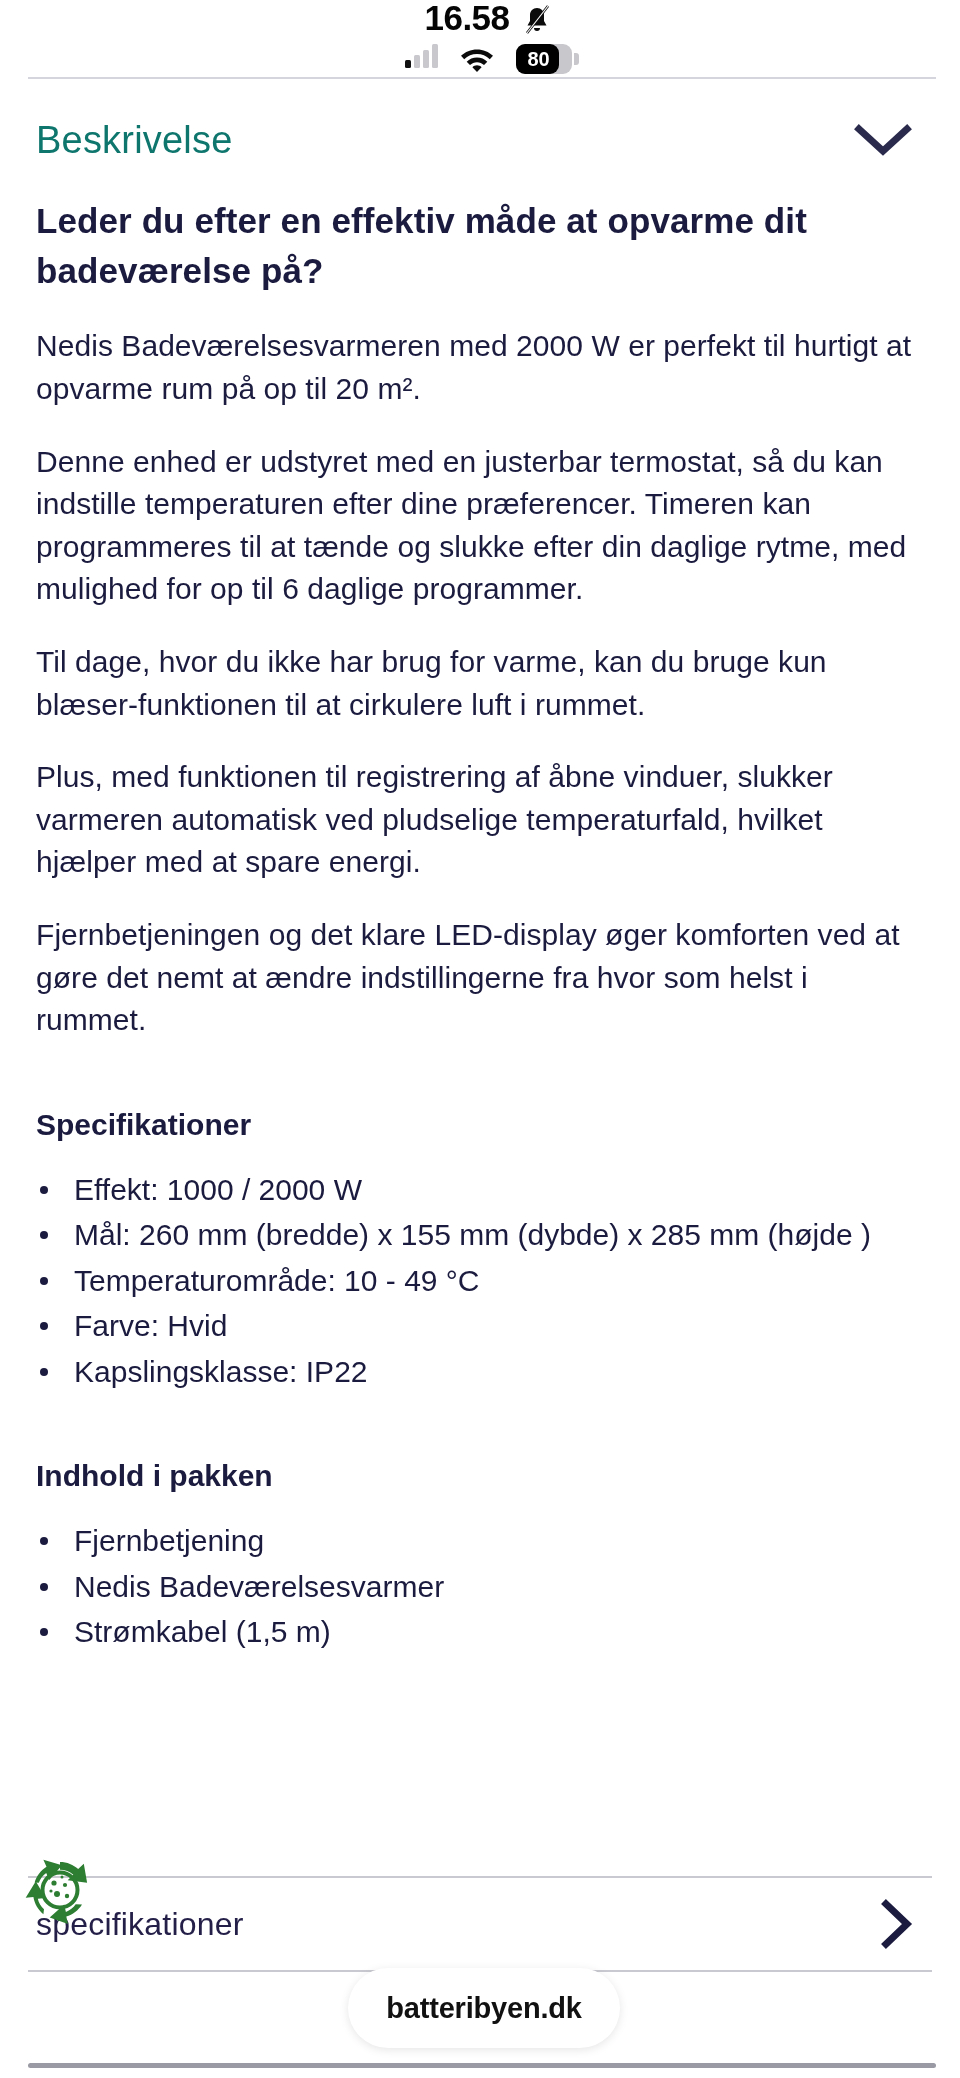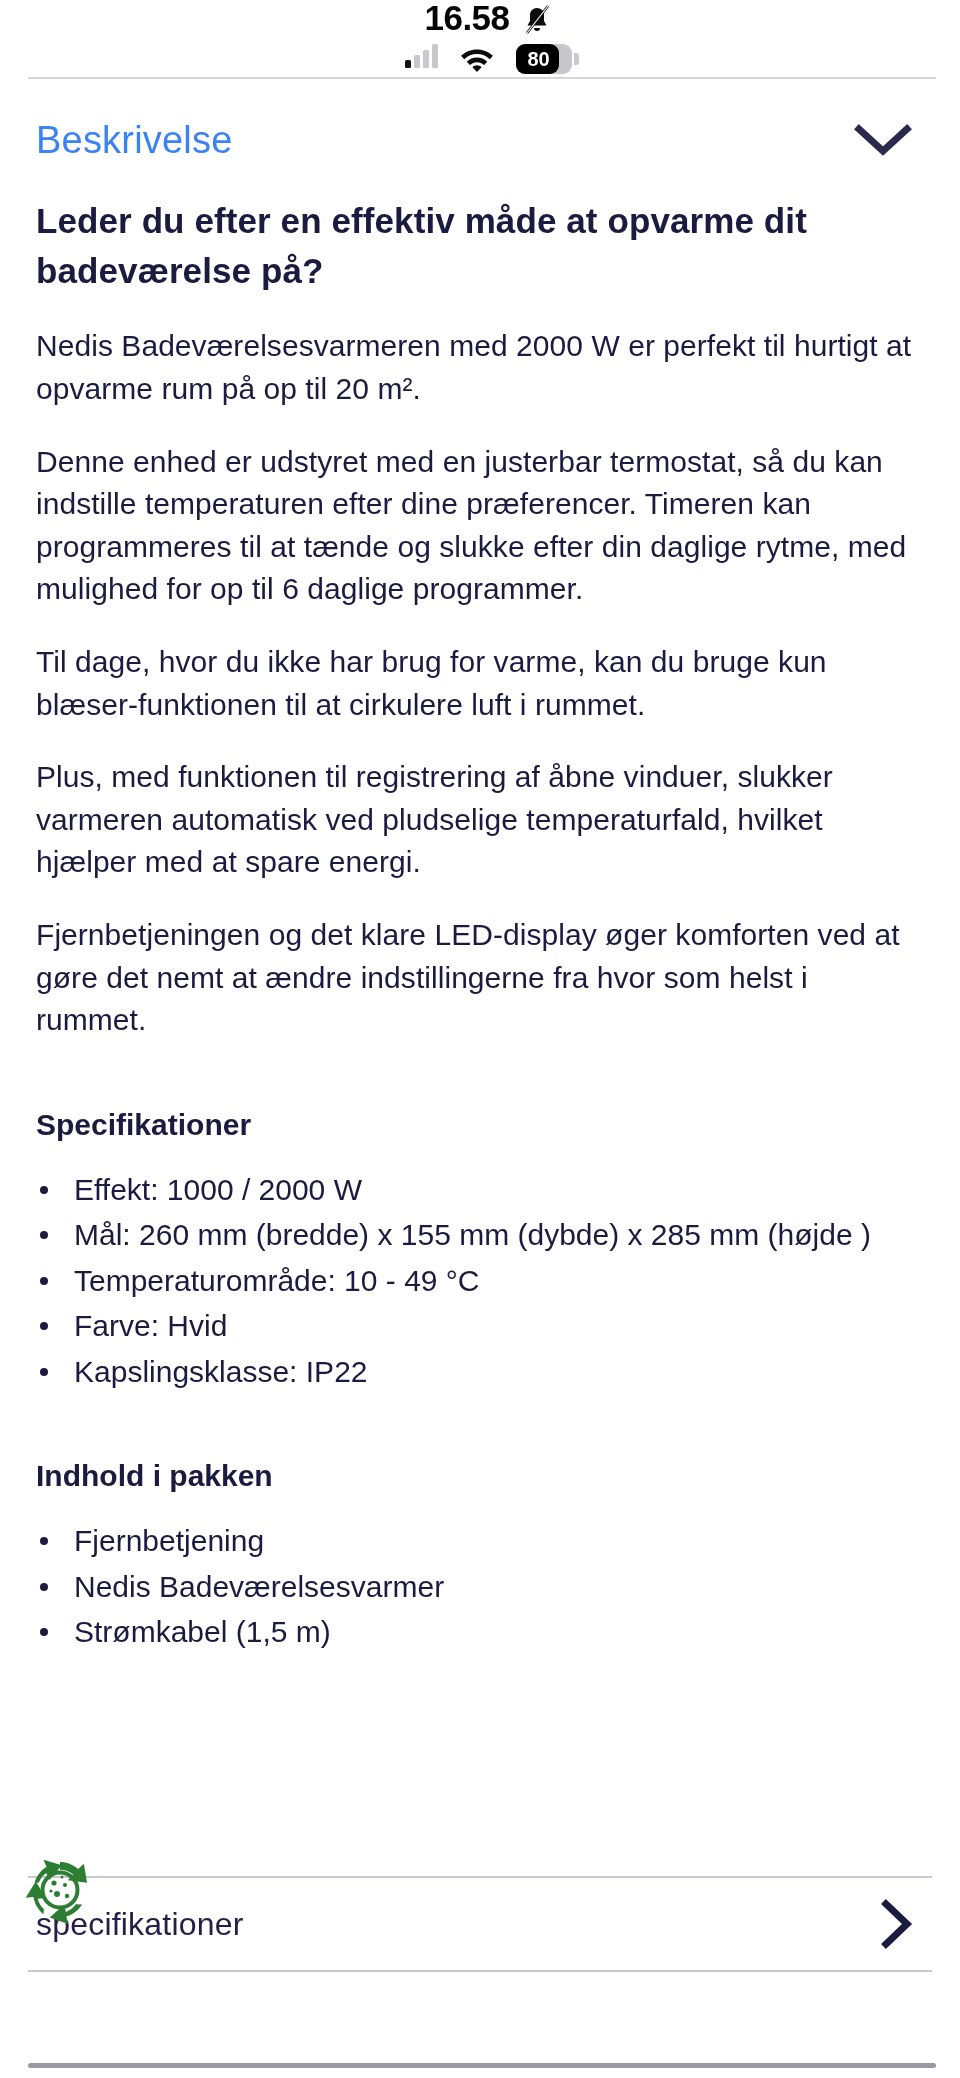--- a/index.html
+++ b/index.html
@@ -124,21 +124,21 @@
     left: 0;
     width: 960px;
     height: 80px;
     display: flex;
     align-items: center;
     justify-content: space-between;
     padding: 0 48px 0 36px;
   }
   .section-title {
     font-size: 38px;
-    color: #3b82f6;
+    color: #0f766e;
     font-weight: 400;
     letter-spacing: 0.2px;
   }
   .chevron-down svg, .chevron-right svg { display: block; }
 
   
   .content {
     position: absolute;
     top: 196px;
     left: 0;
@@ -363,15 +363,18 @@
       <circle cx="52" cy="52" r="17.5" fill="none" stroke="#2d7d32" stroke-width="4"></circle>
       <circle cx="46" cy="45" r="2.6" fill="#2d7d32"></circle>
       <circle cx="57" cy="47" r="2.1" fill="#2d7d32"></circle>
       <circle cx="49" cy="56" r="3" fill="#2d7d32"></circle>
       <circle cx="59" cy="58" r="2.2" fill="#2d7d32"></circle>
       <circle cx="43" cy="53" r="1.6" fill="#2d7d32"></circle>
       <circle cx="54" cy="39" r="1.5" fill="#2d7d32"></circle>
     </svg>
   </div>
 
+  <div class="domain-pill">
+    <span>batteribyen.dk</span>
+  </div>
 
   <div class="bottom-rule"></div>
 </div>
 
 </body></html>

